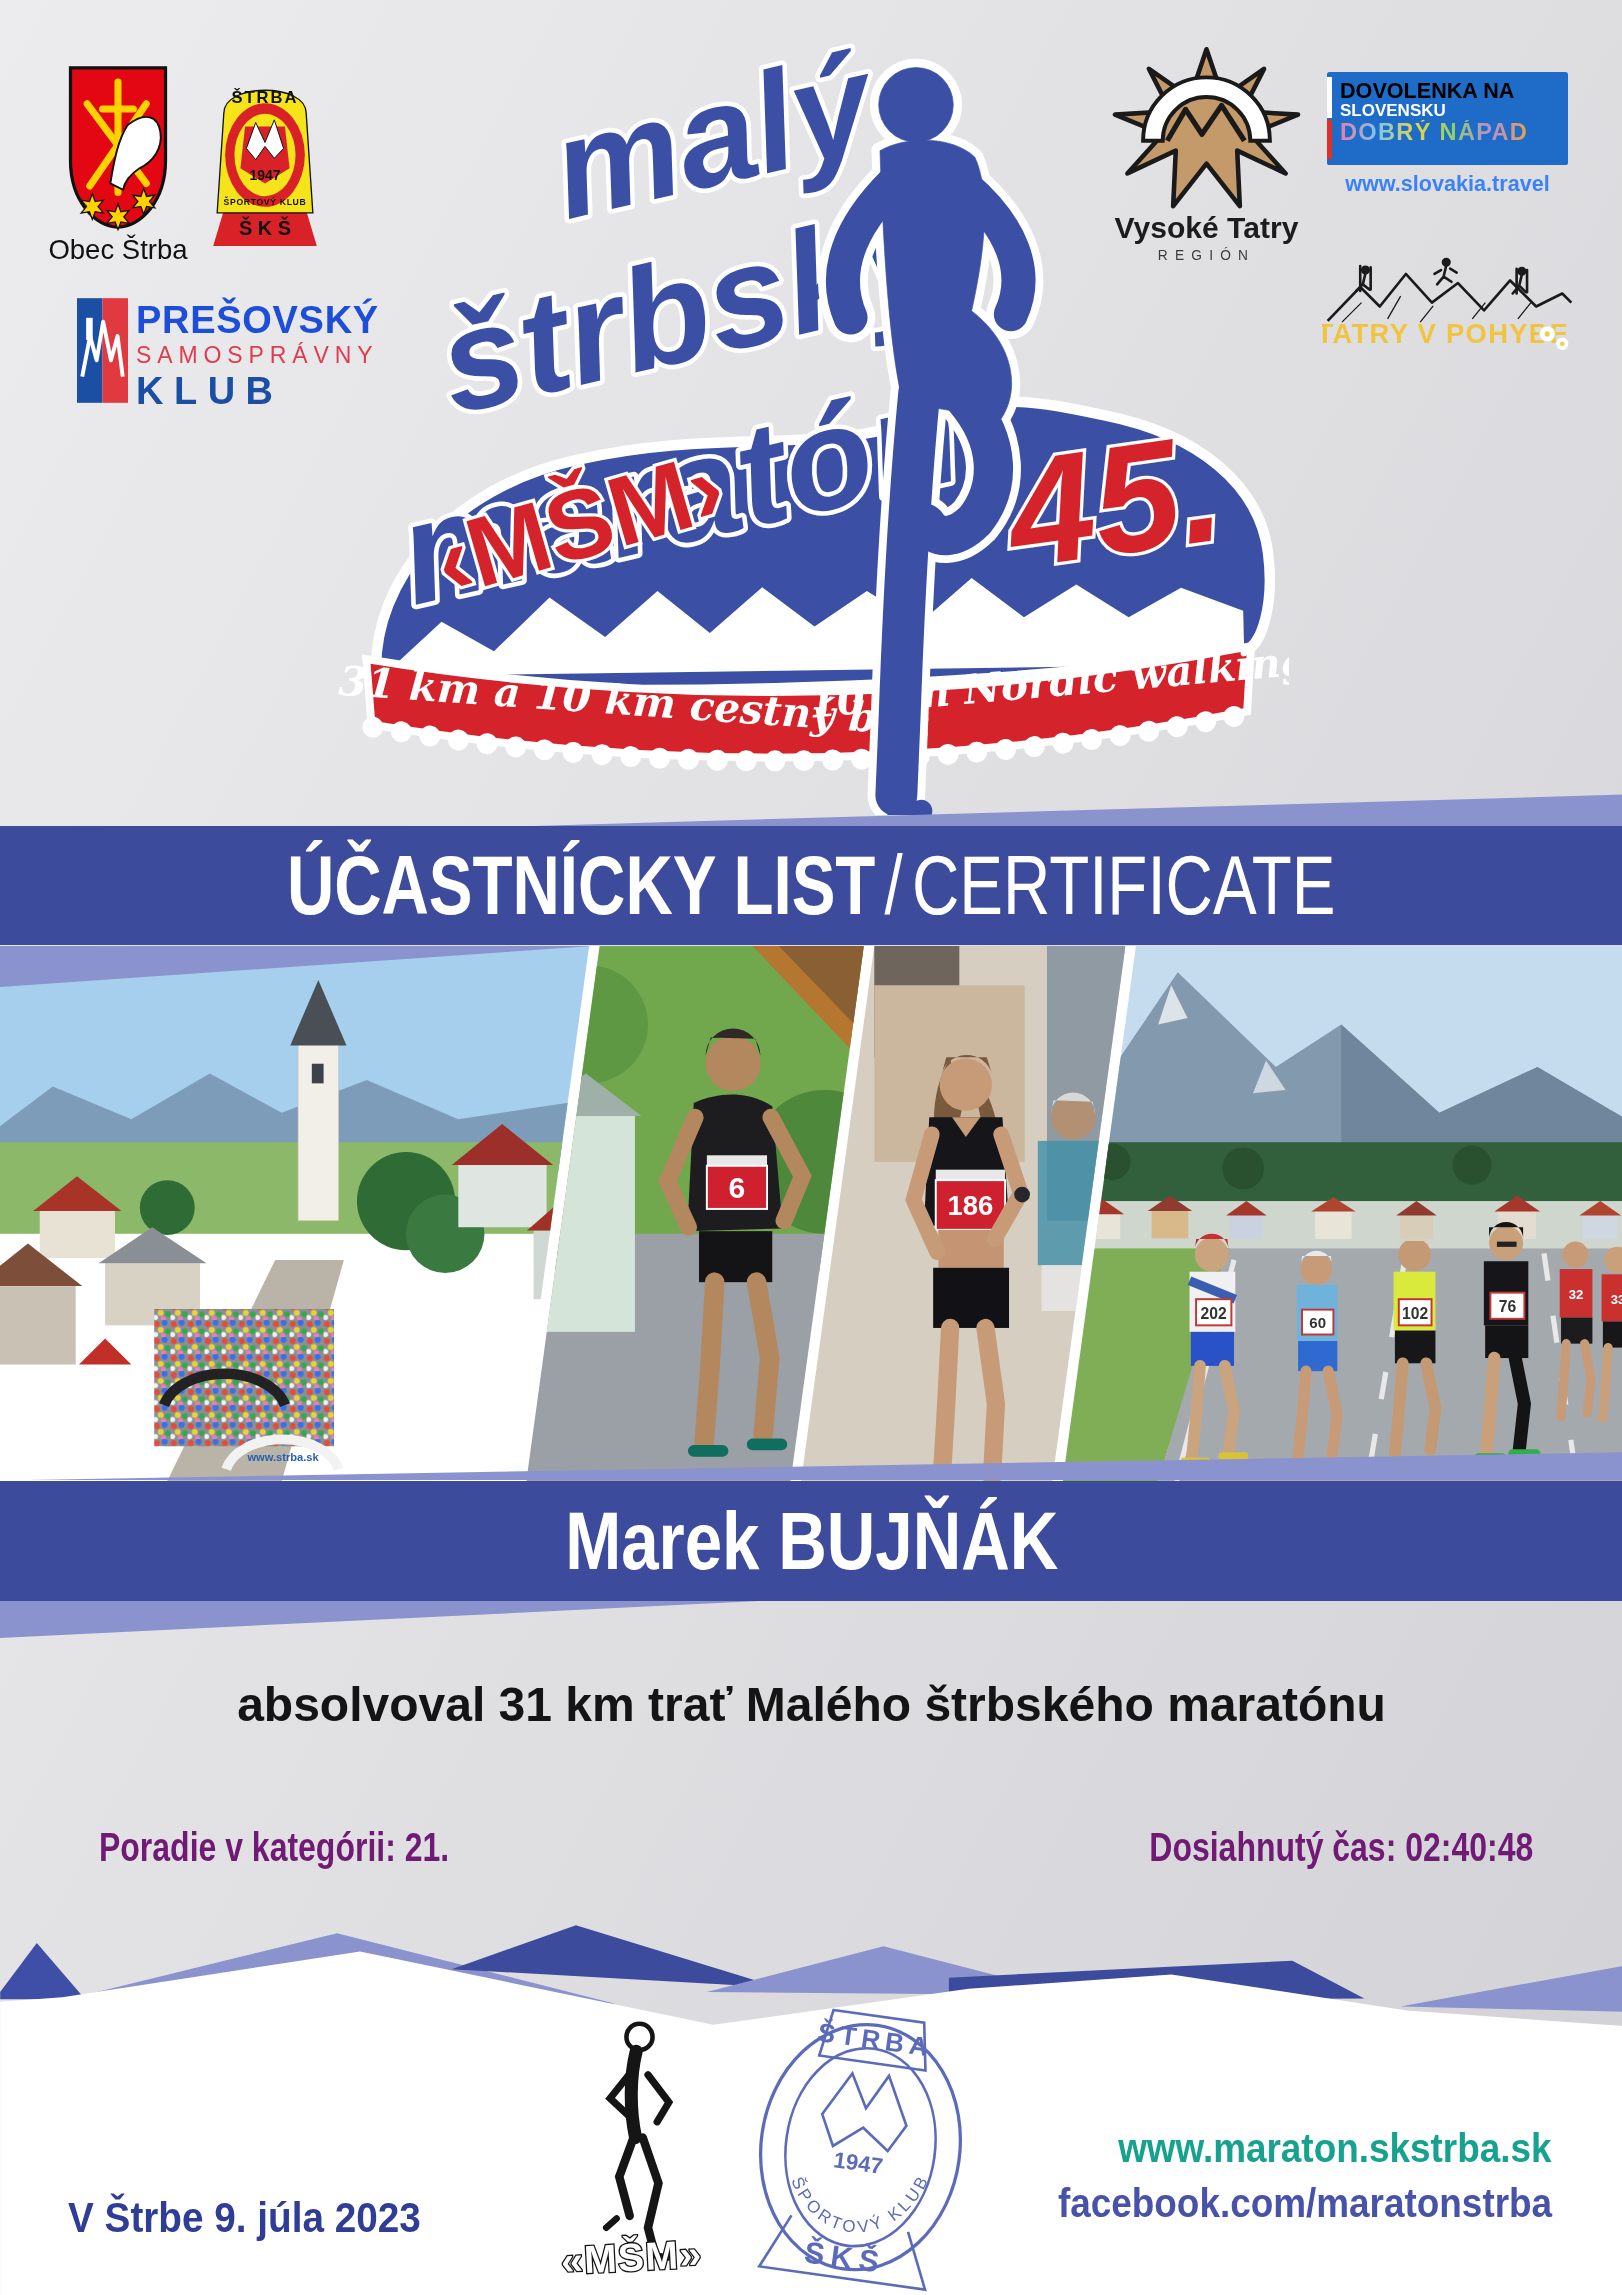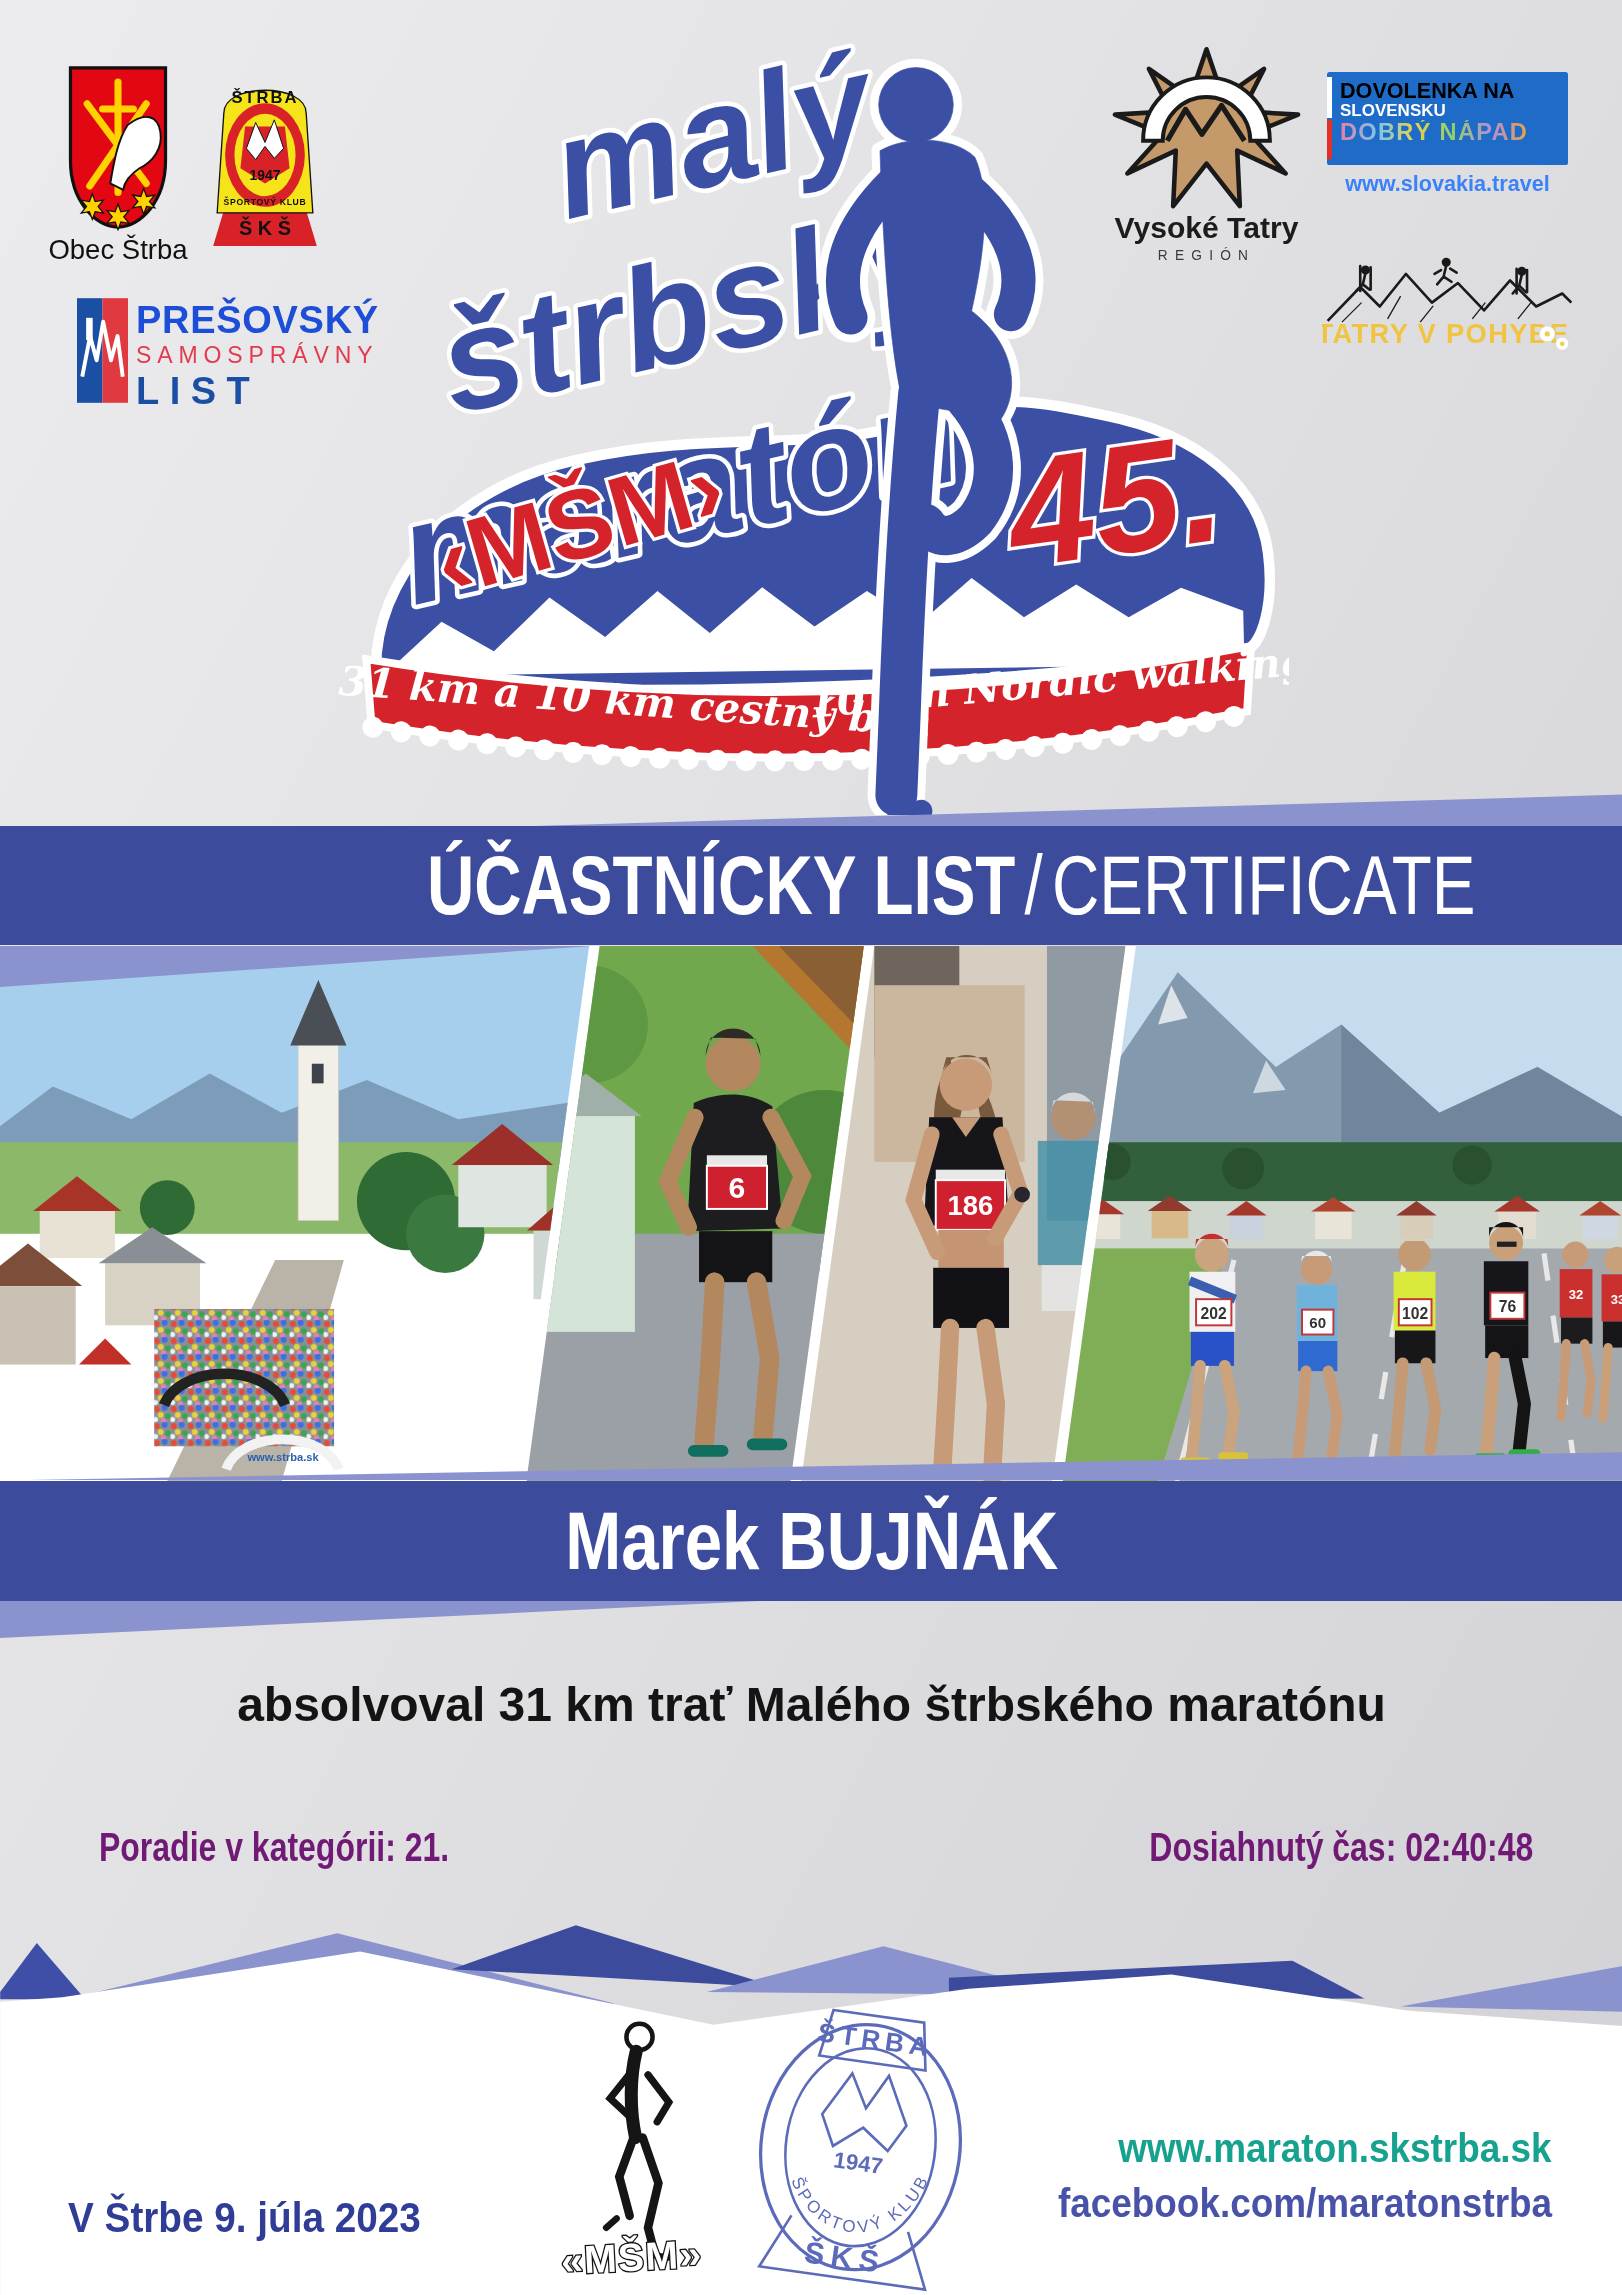--- a/index.html
+++ b/index.html
@@ -27,21 +27,21 @@
   .slov-box .s1{font-size:21.6px;font-weight:bold;color:#000000;}
   .slov-box .s2{font-size:17px;font-weight:bold;color:#ffffff;}
   .slov-box .s3{font-size:23.6px;font-weight:bold;letter-spacing:1.3px;
      background:linear-gradient(90deg,#e87fa8,#7fc6e8,#e8d24a,#8fd06a,#b48fd0,#e8a24a);
      -webkit-background-clip:text;background-clip:text;color:transparent;}
   .slov-url{left:1327px;top:171px;width:241px;text-align:center;font-size:21.6px;font-weight:700;color:#3b82f6;}
 
   
   .wedge{position:absolute;background:#8a93ce;}
   .cert-banner{left:0;top:826px;width:1623px;height:119px;background:#3d4b9d;
-    display:flex;align-items:center;justify-content:flex-end;color:#fff;}
+    display:flex;align-items:center;justify-content:center;color:#fff;}
   .cert-banner .t{font-size:84px;}
   .cert-banner .sk{font-weight:bold;}
   .cert-banner .sep{font-weight:400;margin:0 11.8px;}
   .cert-banner .en{font-weight:400;}
 
   
   .name-banner{left:0;top:1481px;width:1623px;height:120px;background:#3d4b9d;
     display:flex;align-items:center;justify-content:center;color:#fff;}
   .name-banner .t{font-size:82px;font-weight:600;transform:scaleX(0.82);}
 
@@ -99,21 +99,21 @@
 
 <svg class="abs" style="left:77px;top:298px" width="51" height="105" viewBox="0 0 78 160">
   <rect x="0" y="0" width="39" height="160" fill="#1b4fa4"></rect>
   <rect x="39" y="0" width="39" height="160" fill="#e0393f"></rect>
   <path d="M8,120 L20,58 L30,95 L40,36 L52,95 L62,58 L70,120" fill="none" stroke="#fff" stroke-width="6" stroke-linejoin="round"></path>
   <rect x="14" y="30" width="10" height="34" fill="#fff"></rect>
 </svg>
 <div class="abs presov-text">
   <div class="l1">PREŠOVSKÝ</div>
   <div class="l2">SAMOSPRÁVNY</div>
-  <div class="l3">LIST</div>
+  <div class="l3">KLUB</div>
 </div>
 
 <svg class="abs" style="left:1105px;top:44px" width="203" height="219" viewBox="0 0 310 335">
   <path d="M155,8 L180,82 L243,38 L210,103 L295,108 L222,138 L276,198 L202,163 L206,248 L155,183 L104,248 L108,163 L34,198 L88,138 L15,108 L100,103 L67,38 L130,82 Z" fill="#c49a6a" stroke="#1a1a1a" stroke-width="7" stroke-linejoin="round"></path>
   <path d="M58,148 A97,97 0 0 1 252,148 L222,148 A67,67 0 0 0 88,148 Z" fill="#fff" stroke="#1a1a1a" stroke-width="6"></path>
   <path d="M95,148 L123,100 L148,138 L178,94 L213,148" fill="none" stroke="#1a1a1a" stroke-width="8" stroke-linejoin="round"></path>
   <text x="155" y="296" font-size="46" font-weight="bold" text-anchor="middle" fill="#1c1c1c">Vysoké Tatry</text>
   <text x="155" y="330" font-size="21" letter-spacing="11" text-anchor="middle" fill="#3a3a3a">REGIÓN</text>
 </svg>
 

